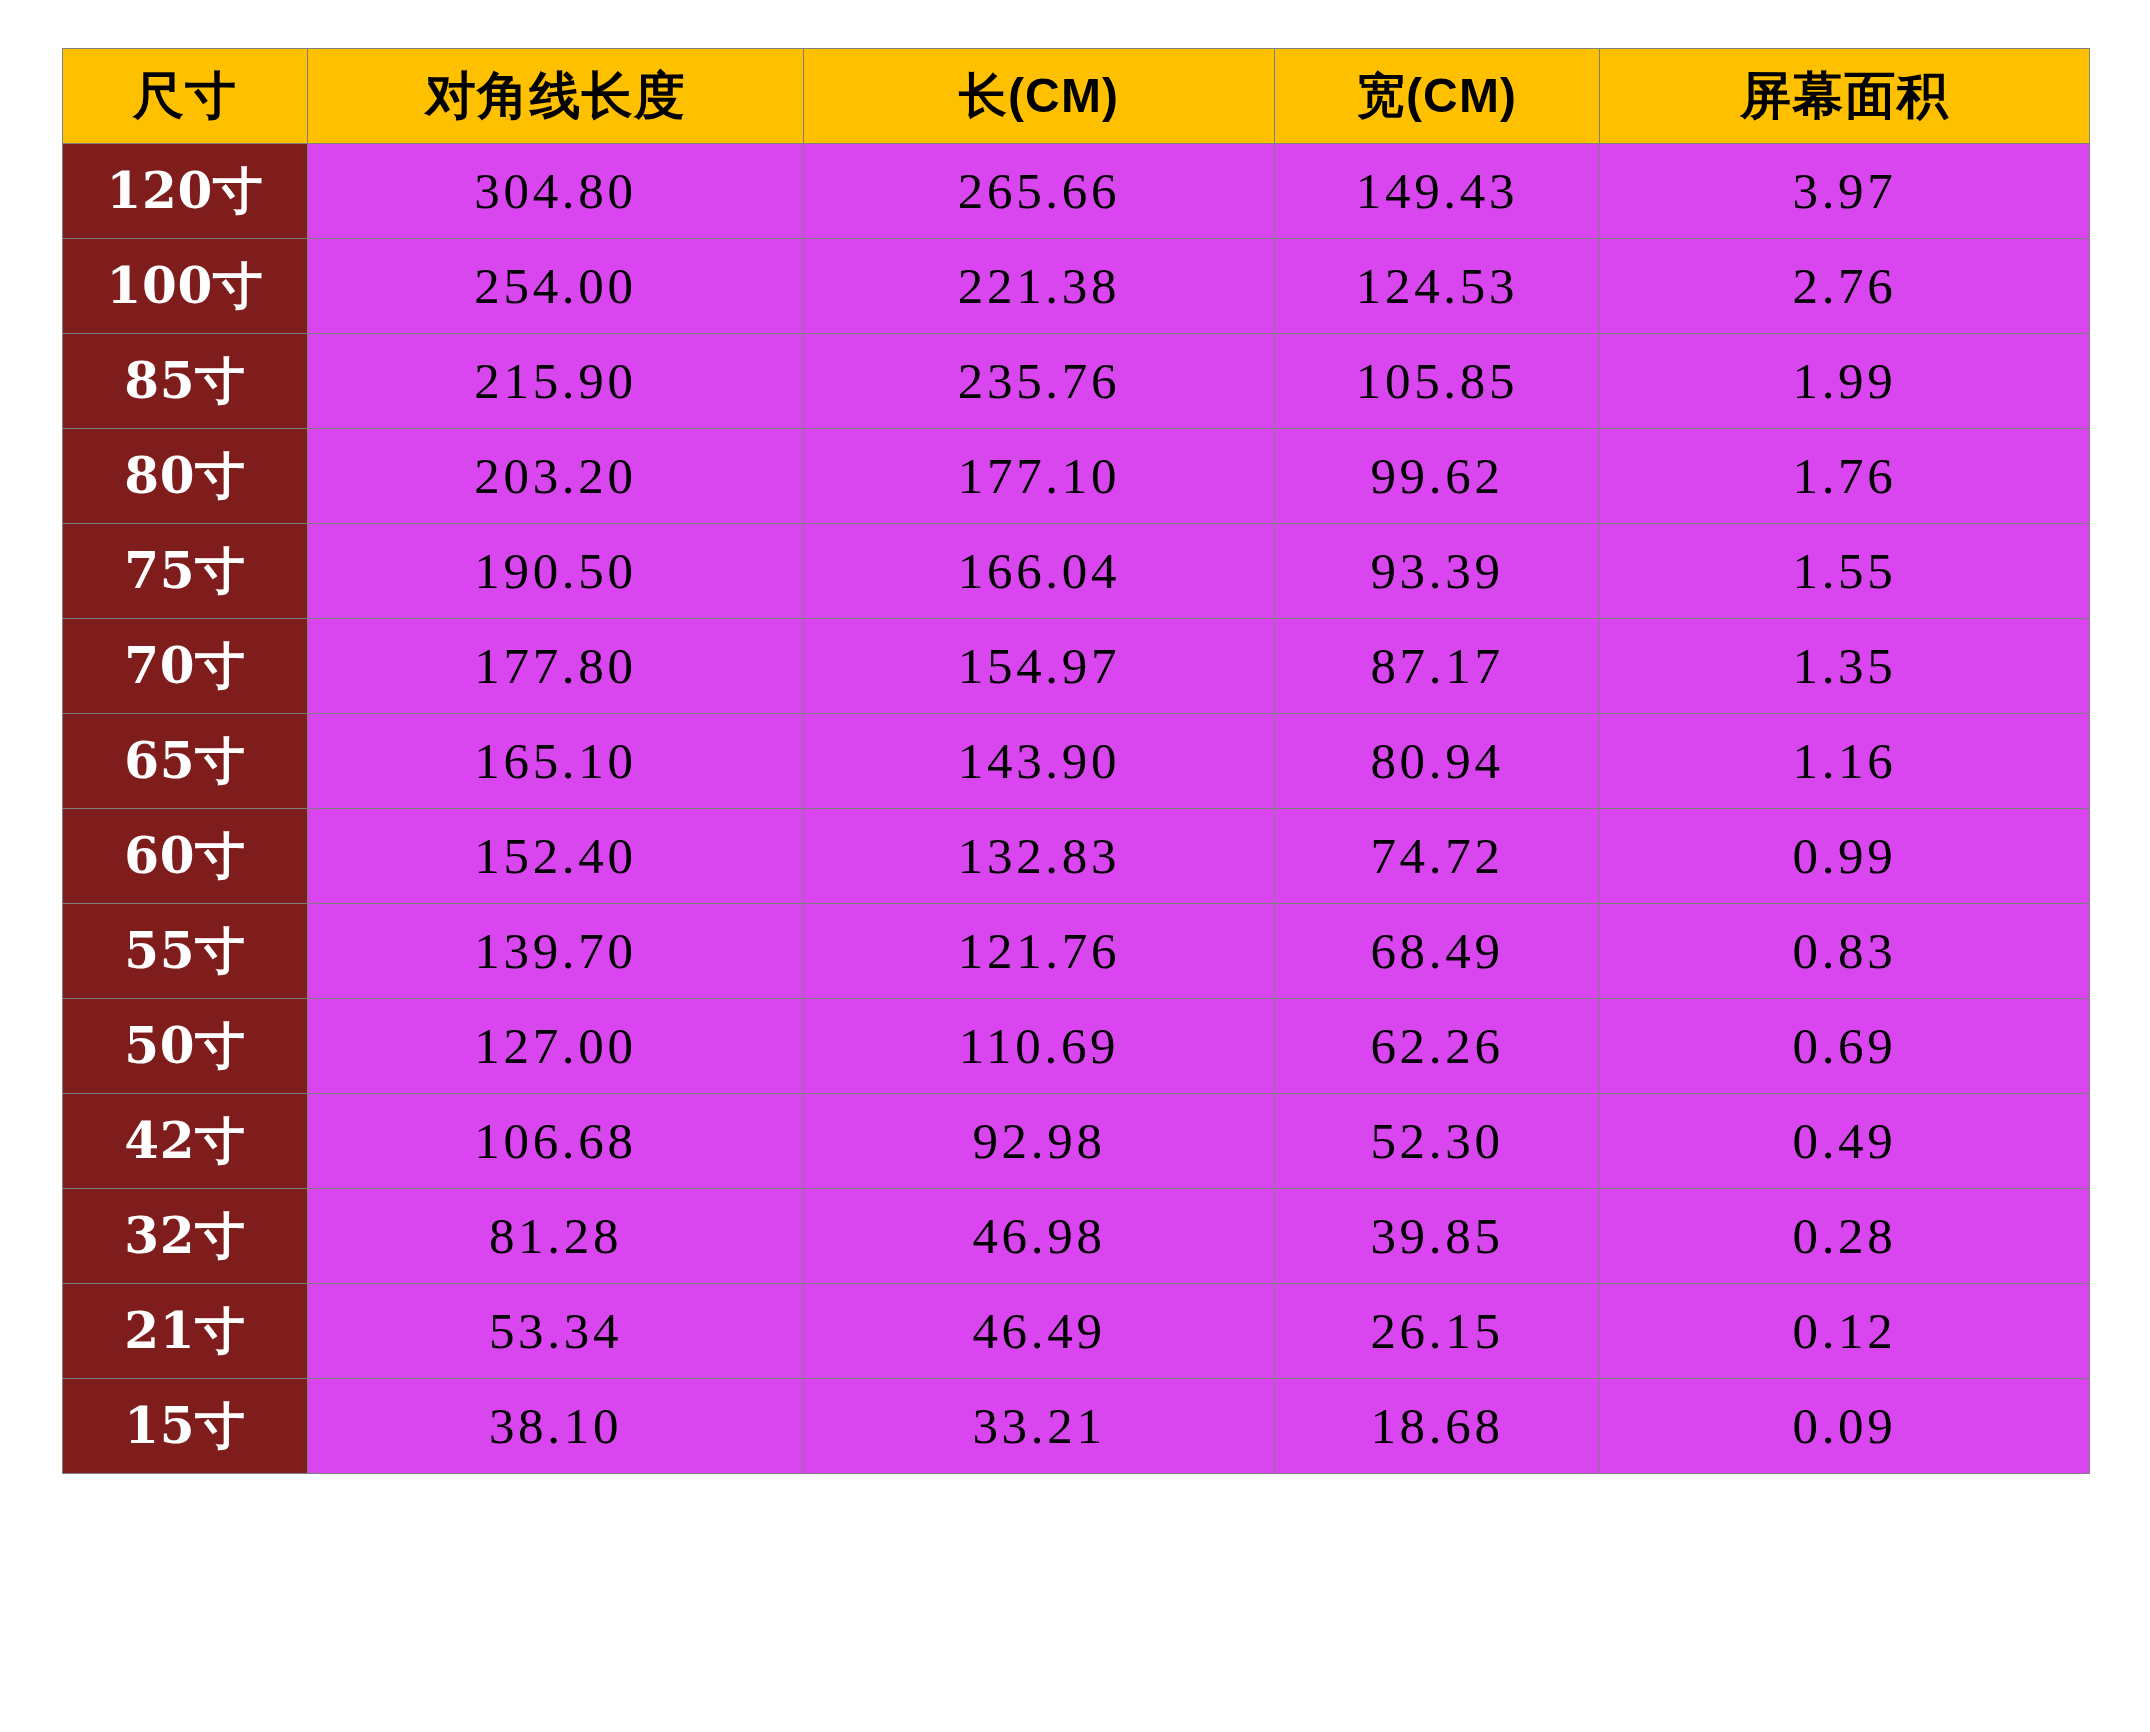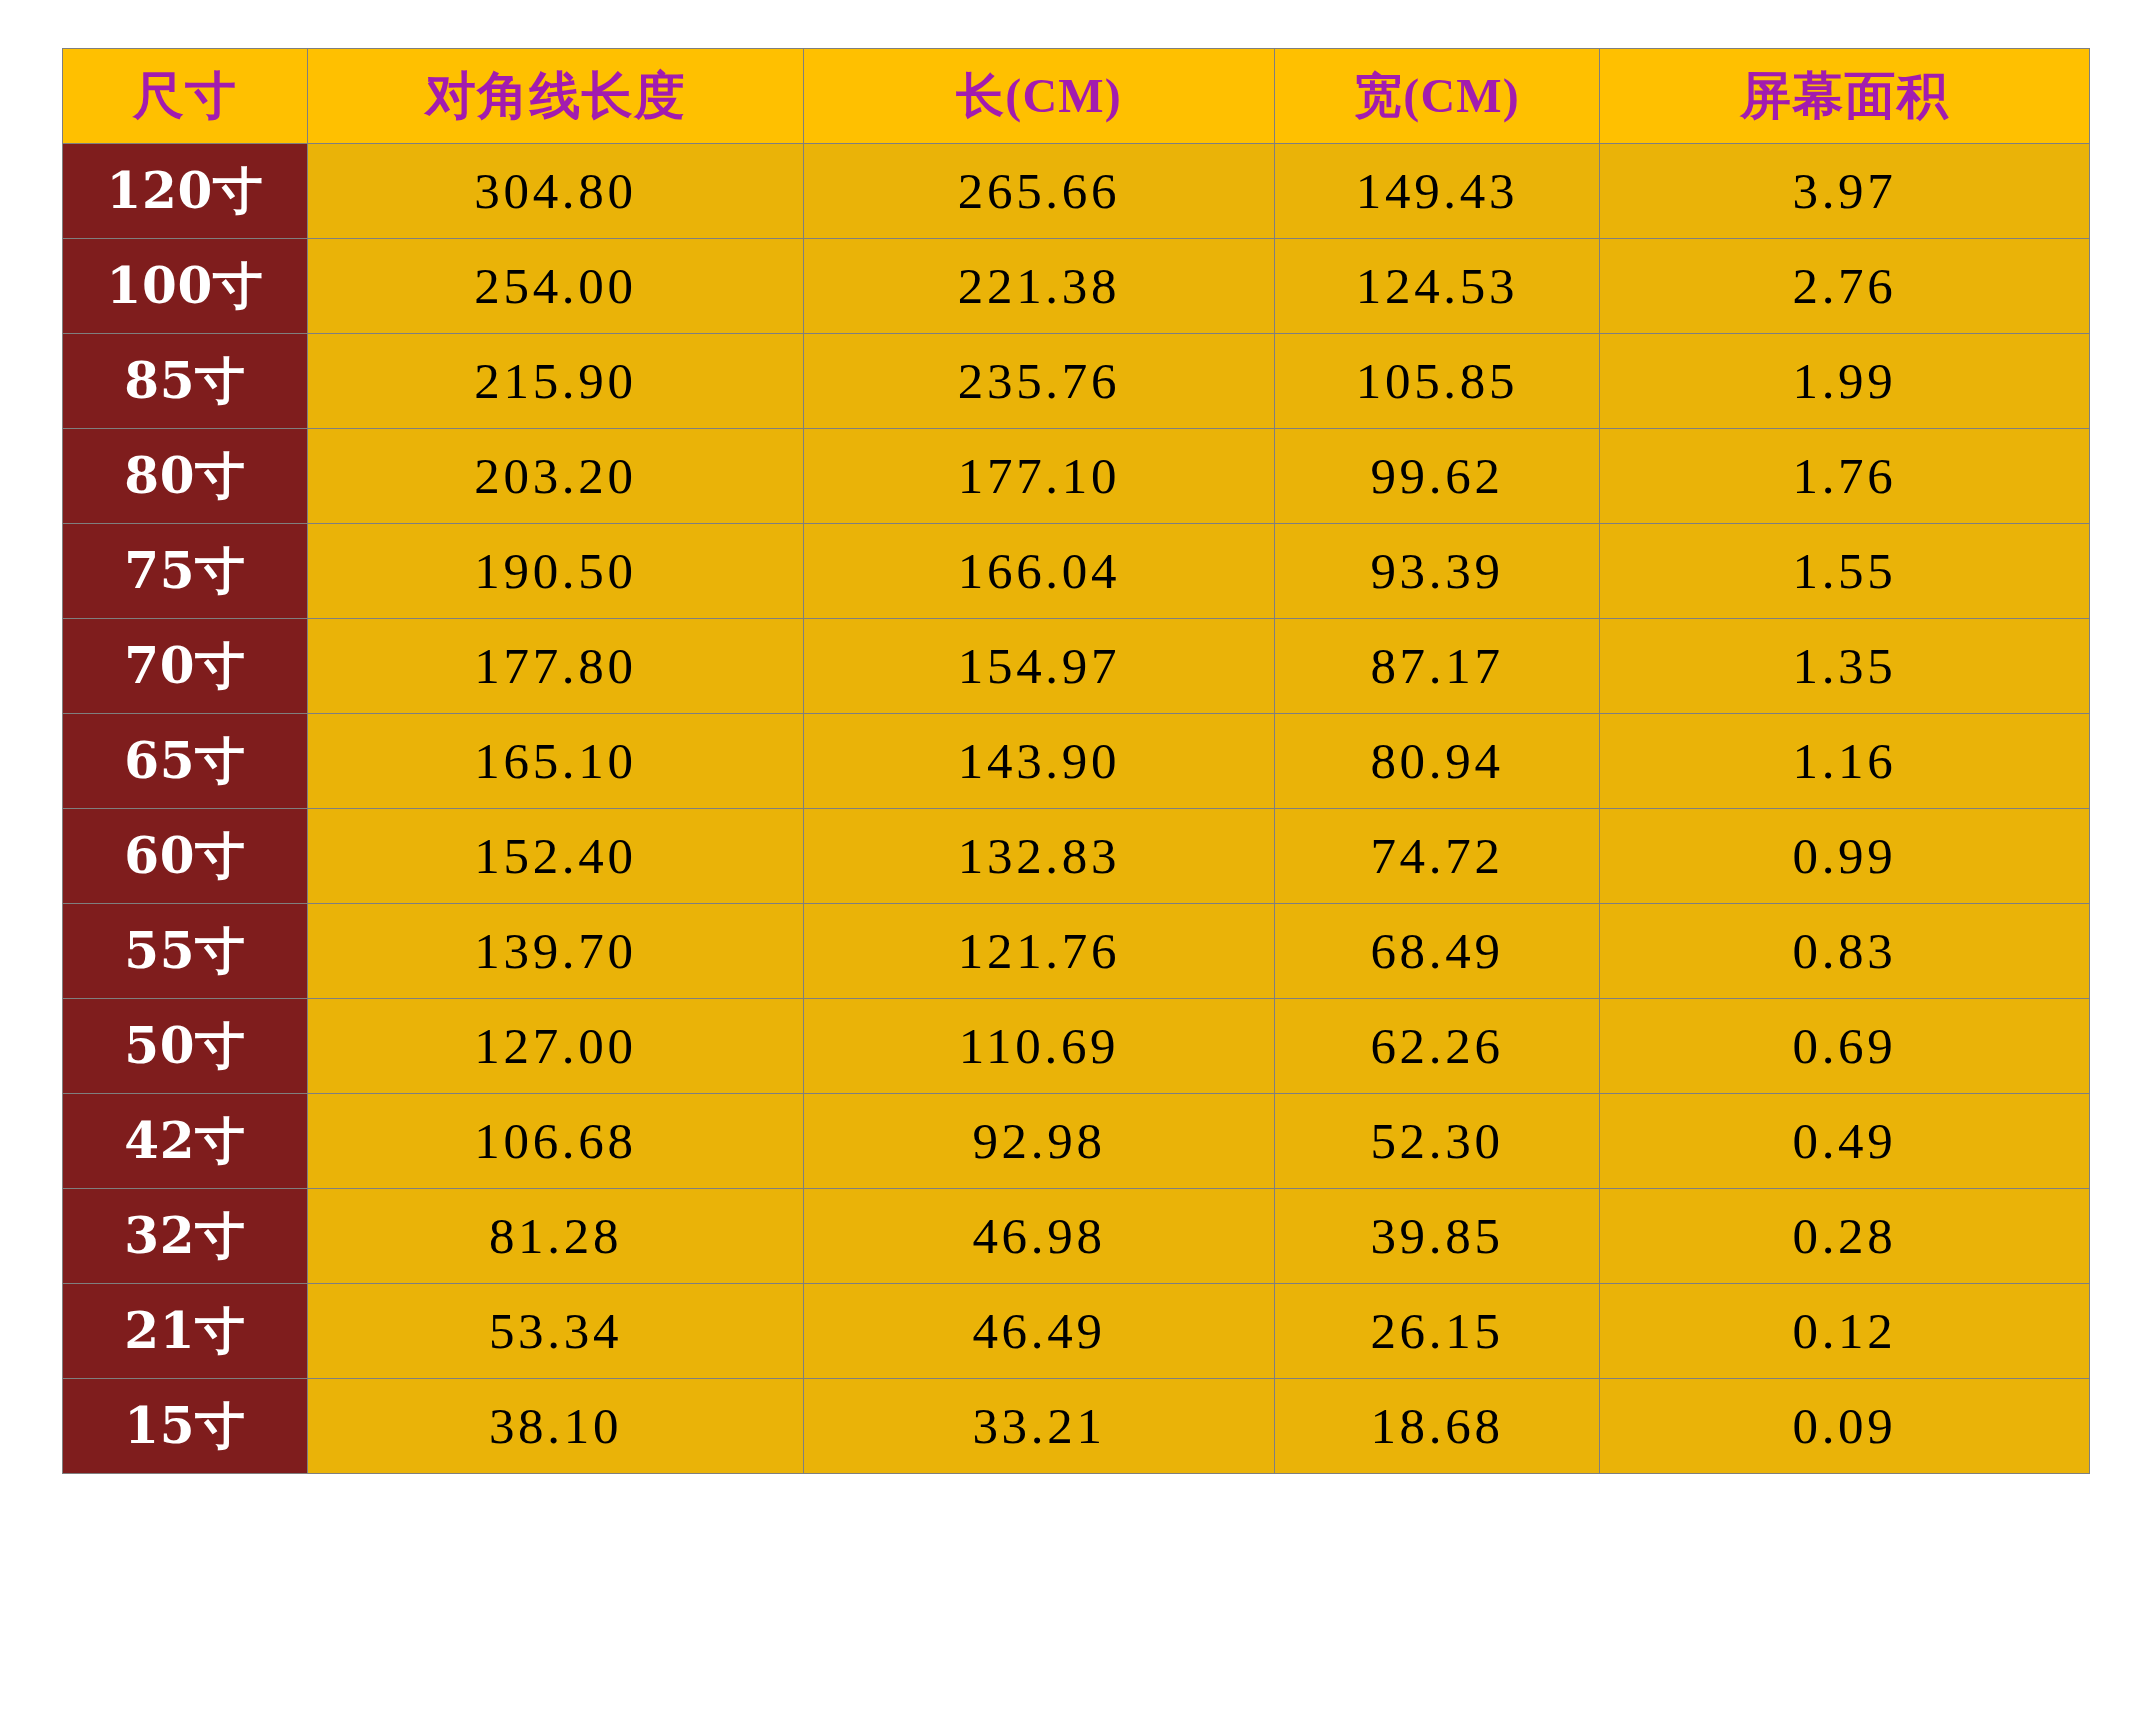--- a/index.html
+++ b/index.html
@@ -36,43 +36,43 @@
     height: 94px;
     text-align: center;
     vertical-align: middle;
     padding: 0;
     white-space: nowrap;
   }
 
   
   thead th {
     background: #FFC000;
-    color: #a21caf;
-    font-family: Liberation Serif, serif;
+    color: #000000;
+    font-family: Liberation Sans, sans-serif;
     font-weight: bold;
     font-size: 51px;
     letter-spacing: 1.2px;
   }
   thead th.head-small {
     font-size: 48px;
   }
 
   
   td.rowhead {
     background: #7f1d1d;
     color: #ffffff;
     font-family: "DejaVu Serif", serif;
     font-weight: bold;
     font-size: 50px;
     letter-spacing: 0.6px;
   }
 
   
   td.num {
-    background: #eab308;
+    background: #d946ef;
     color: #000000;
     font-family: "Liberation Serif", serif;
     font-size: 51px;
     letter-spacing: 3.7px;
   }
 </style>
 </head>
 <body>
 
 <div class="sheet">

